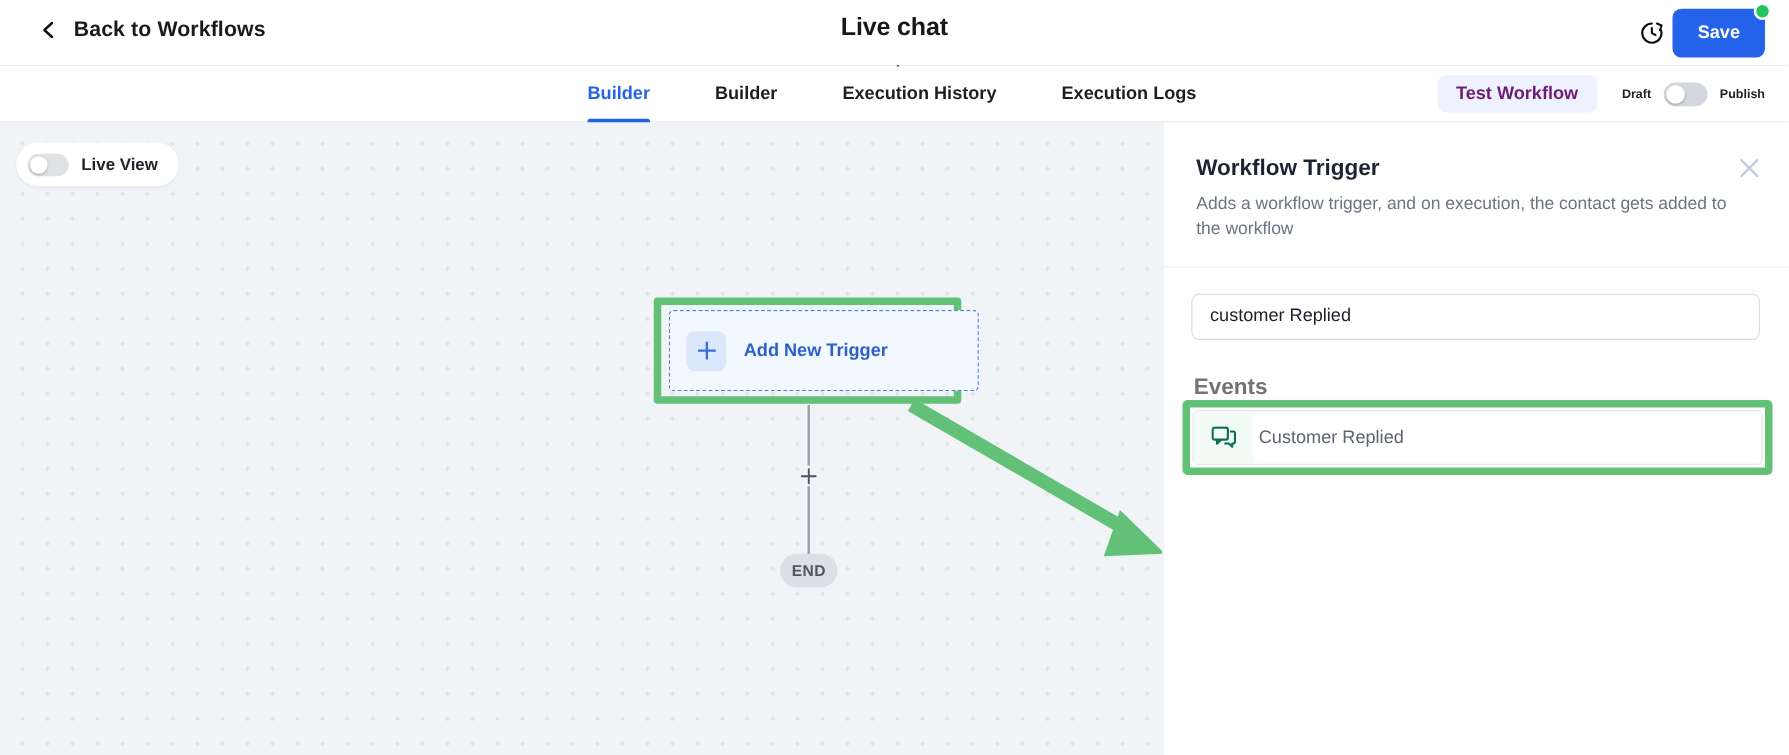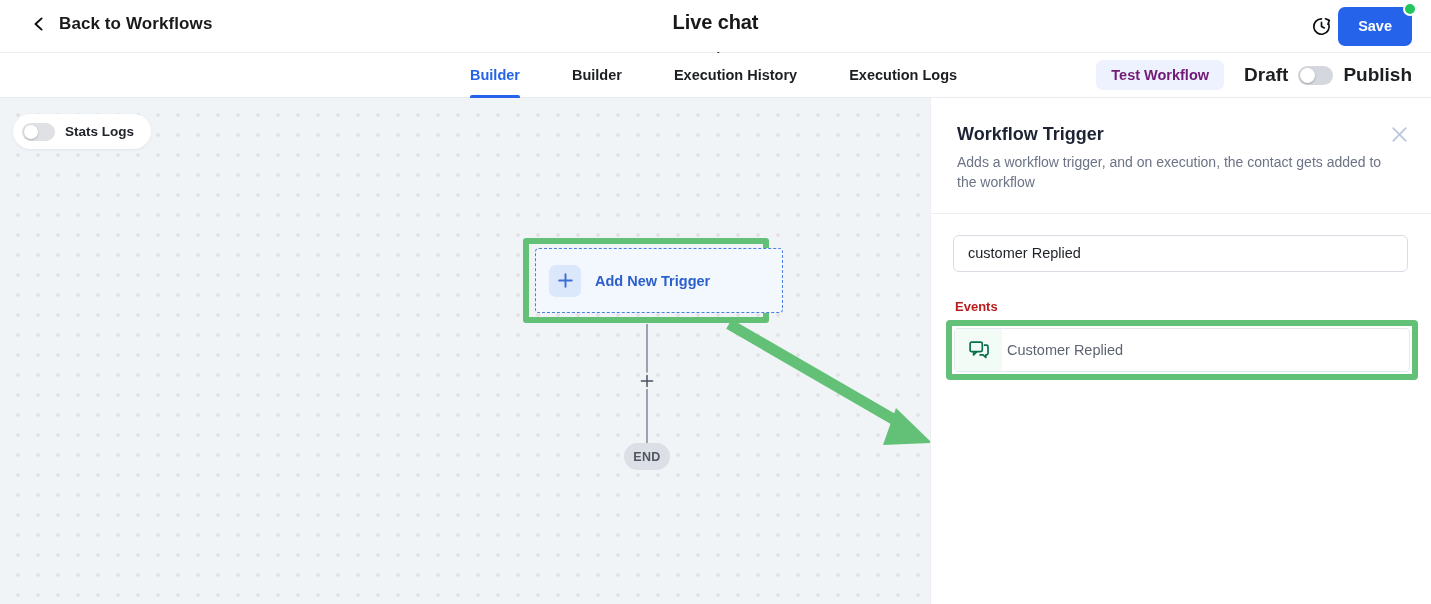--- a/index.html
+++ b/index.html
@@ -152,21 +152,21 @@
     border: none;
     border-radius: 7px;
     padding: 0 15px;
     height: 30px;
     line-height: 31px;
     cursor: pointer;
     font-family: "Liberation Sans", sans-serif;
     margin-right: 20px;
   }
   .draft-label, .publish-label {
-    font-size: 19px;
+    font-size: 10px;
     font-weight: 600;
     color: #1c1e21;
     text-align: right;
   }
   .toggle {
     width: 35px;
     height: 19px;
     border-radius: 11px;
     background: #d4d7dd;
     position: relative;
@@ -327,23 +327,23 @@
     border: 1px solid #d9dde3;
     border-radius: 6px;
     padding: 0 14px;
     font-size: 14.5px;
     color: #1d2026;
     font-family: "Liberation Sans", sans-serif;
     outline: none;
     display: block;
   }
   .events-label {
-    font-size: 13px;
+    font-size: 18px;
     font-weight: 700;
-    color: #b91c1c;
+    color: #737373;
     margin: 27px 0 0 2px;
   }
   #hl-event {
     position: absolute;
     left: 946px; top: 320px;
     width: 472px; height: 60px;
     border: 6px solid #63c177;
     border-radius: 4px;
     z-index: 5;
     pointer-events: none;
@@ -437,21 +437,21 @@
       <span class="publish-label">Publish</span>
     </div>
   </div>
 
   <div class="canvas">
 
     <div class="stats-pill">
       <span class="toggle-sm">
         <span class="knob"></span>
       </span>
-      <span class="stats-label">Stats Logs</span>
+      <span class="stats-label">Live View</span>
     </div>
 
     <div class="hl-box" id="hl-trigger"></div>
 
     <div class="trigger-node">
       <span class="plus-sq">
         <svg width="17" height="17" viewBox="0 0 17 17">
           <path d="M8.5 2.2 V14.8 M2.2 8.5 H14.8" stroke="#3b6fd4" stroke-width="1.9" stroke-linecap="round"></path>
         </svg>
       </span>

